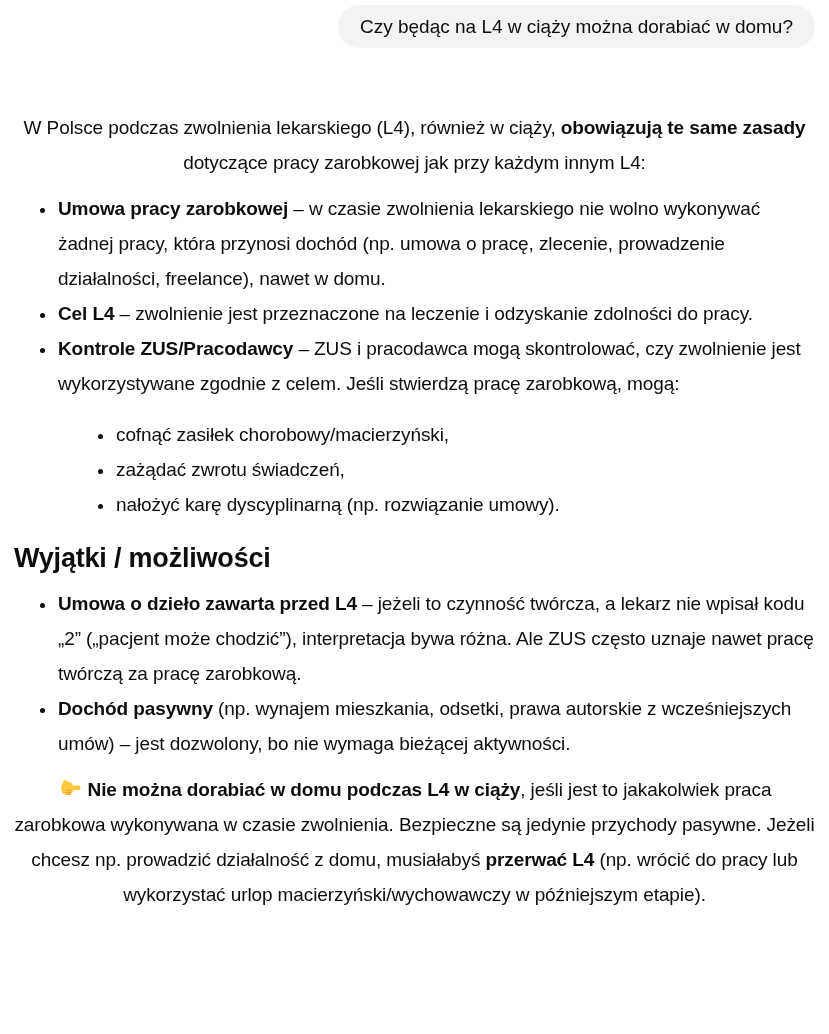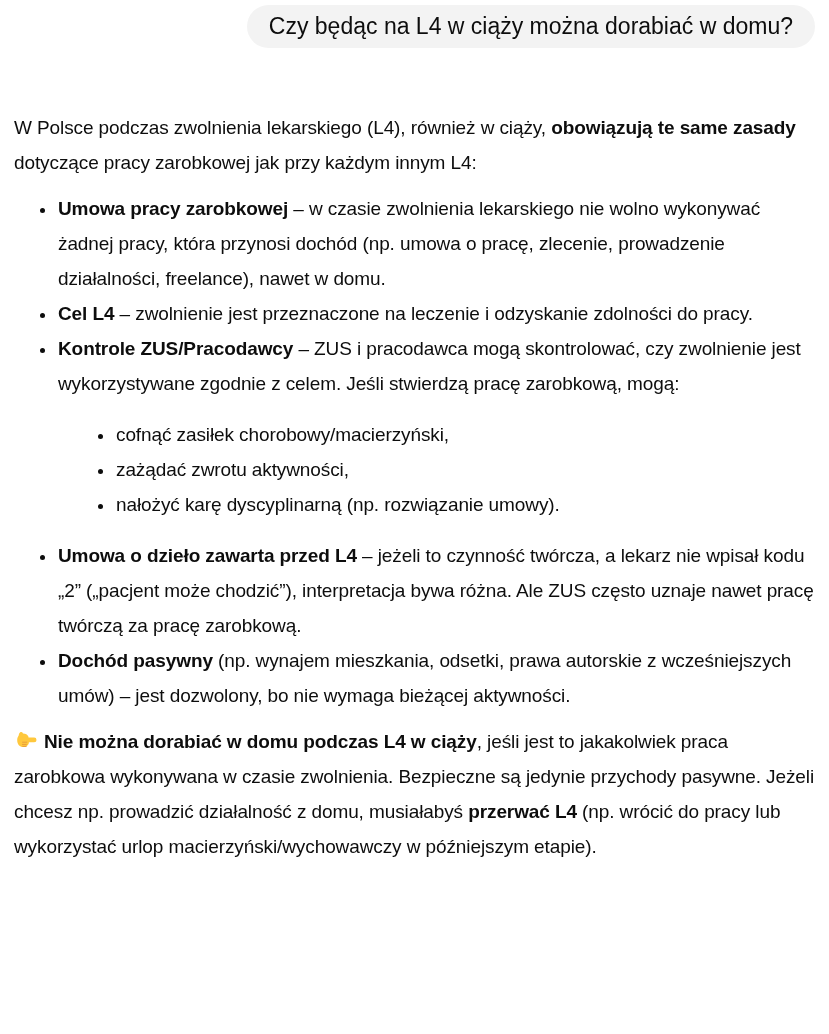--- a/index.html
+++ b/index.html
@@ -18,33 +18,33 @@
   }
   
   .user-row {
     display: flex;
     justify-content: flex-end;
   }
   .bubble {
     background: #f3f3f3;
     border-radius: 24px;
     padding: 9px 22px;
-    font-size: 23px;
+    font-size: 19px;
     line-height: 25px;
     color: #0d0d0d;
     max-width: 620px;
   }
   
   .assistant {
     margin-top: 62px;
     font-size: 19px;
     line-height: 35px;
     letter-spacing: -0.1px;
   }
-  .assistant p { margin: 0 0 11px 0; }
+  .assistant p { margin: 0 0 11px 0; text-align: center; }
   .assistant ul {
     margin: 0 0 11px 0;
     padding-left: 42px;
     list-style: disc;
   }
   .assistant ul ul {
     margin: 16px;
     padding-left: 40px;
   }
   .assistant li { margin: 0; padding-left: 2px; }
@@ -79,26 +79,27 @@
   <div class="assistant">
 
     <p><span>W Polsce podczas zwolnienia lekarskiego (L4), również w ciąży, </span><strong>obowiązują te same zasady</strong><span> dotyczące pracy zarobkowej jak przy każdym innym L4:</span></p>
 
     <ul>
       <li><strong>Umowa pracy zarobkowej</strong><span> – w czasie zwolnienia lekarskiego nie wolno wykonywać żadnej pracy, która przynosi dochód (np. umowa o pracę, zlecenie, prowadzenie działalności, freelance), nawet w domu.</span></li>
       <li><strong>Cel L4</strong><span> – zwolnienie jest przeznaczone na leczenie i odzyskanie zdolności do pracy.</span></li>
       <li><strong>Kontrole ZUS/Pracodawcy</strong><span> – ZUS i pracodawca mogą skontrolować, czy zwolnienie jest wykorzystywane zgodnie z celem. Jeśli stwierdzą pracę zarobkową, mogą:</span>
         <ul>
           <li>cofnąć zasiłek chorobowy/macierzyński,</li>
-          <li>zażądać zwrotu aktywności,</li>
+          <li>zażądać zwrotu świadczeń,</li>
           <li>nałożyć karę dyscyplinarną (np. rozwiązanie umowy).</li>
         </ul>
       </li>
     </ul>
 
+    <h2>Wyjątki / możliwości</h2>
 
     <ul>
       <li><strong>Umowa o dzieło zawarta przed L4</strong><span> – jeżeli to czynność twórcza, a lekarz nie wpisał kodu „2” („pacjent może chodzić”), interpretacja bywa różna. Ale ZUS często uznaje nawet pracę twórczą za pracę zarobkową.</span></li>
       <li><strong>Dochód pasywny</strong><span> (np. wynajem mieszkania, odsetki, prawa autorskie z wcześniejszych umów) – jest dozwolony, bo nie wymaga bieżącej aktywności.</span></li>
     </ul>
 
 
     <p><span class="emoji"><svg width="24" height="24" viewBox="0 0 24 24" aria-hidden="true">
         <g>
           <path d="M3.2 12.2c0-3.6 2.6-6.6 6-6.6 2.4 0 4.3 1.2 5.2 3l.5 6.3c-.6 2.4-2.9 4.2-5.7 4.2-3.4 0-6-3-6-6.9z" fill="#ffc83d"></path>

